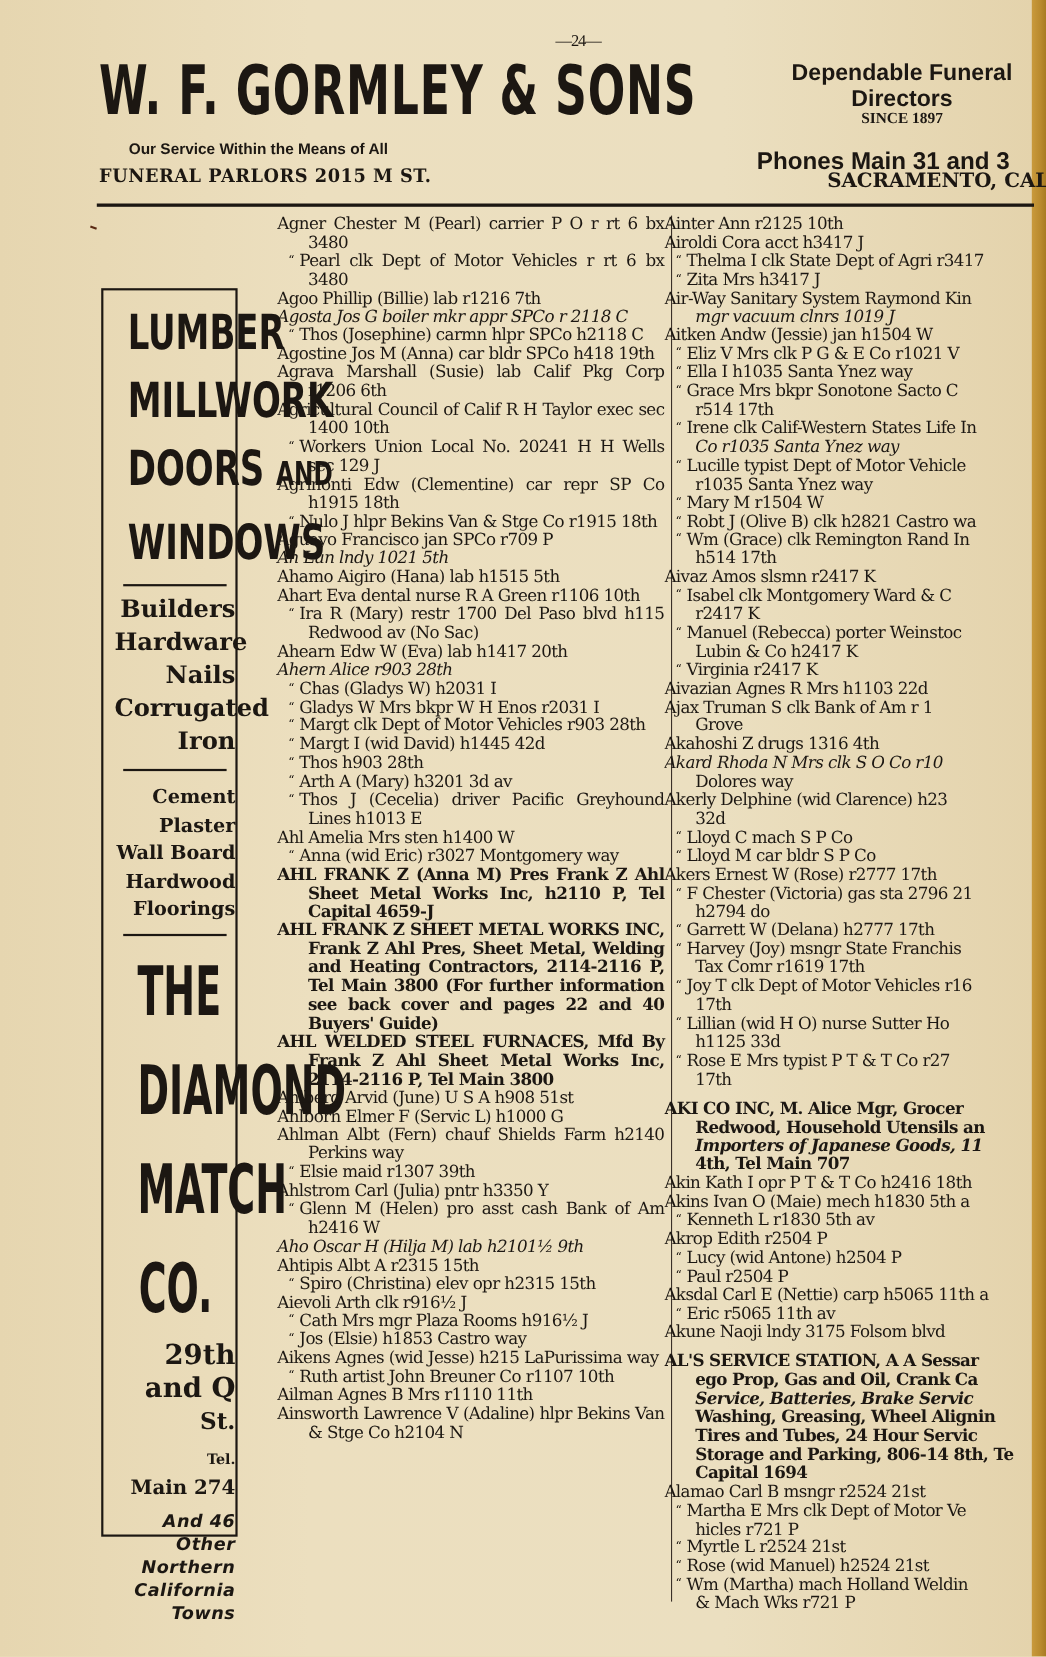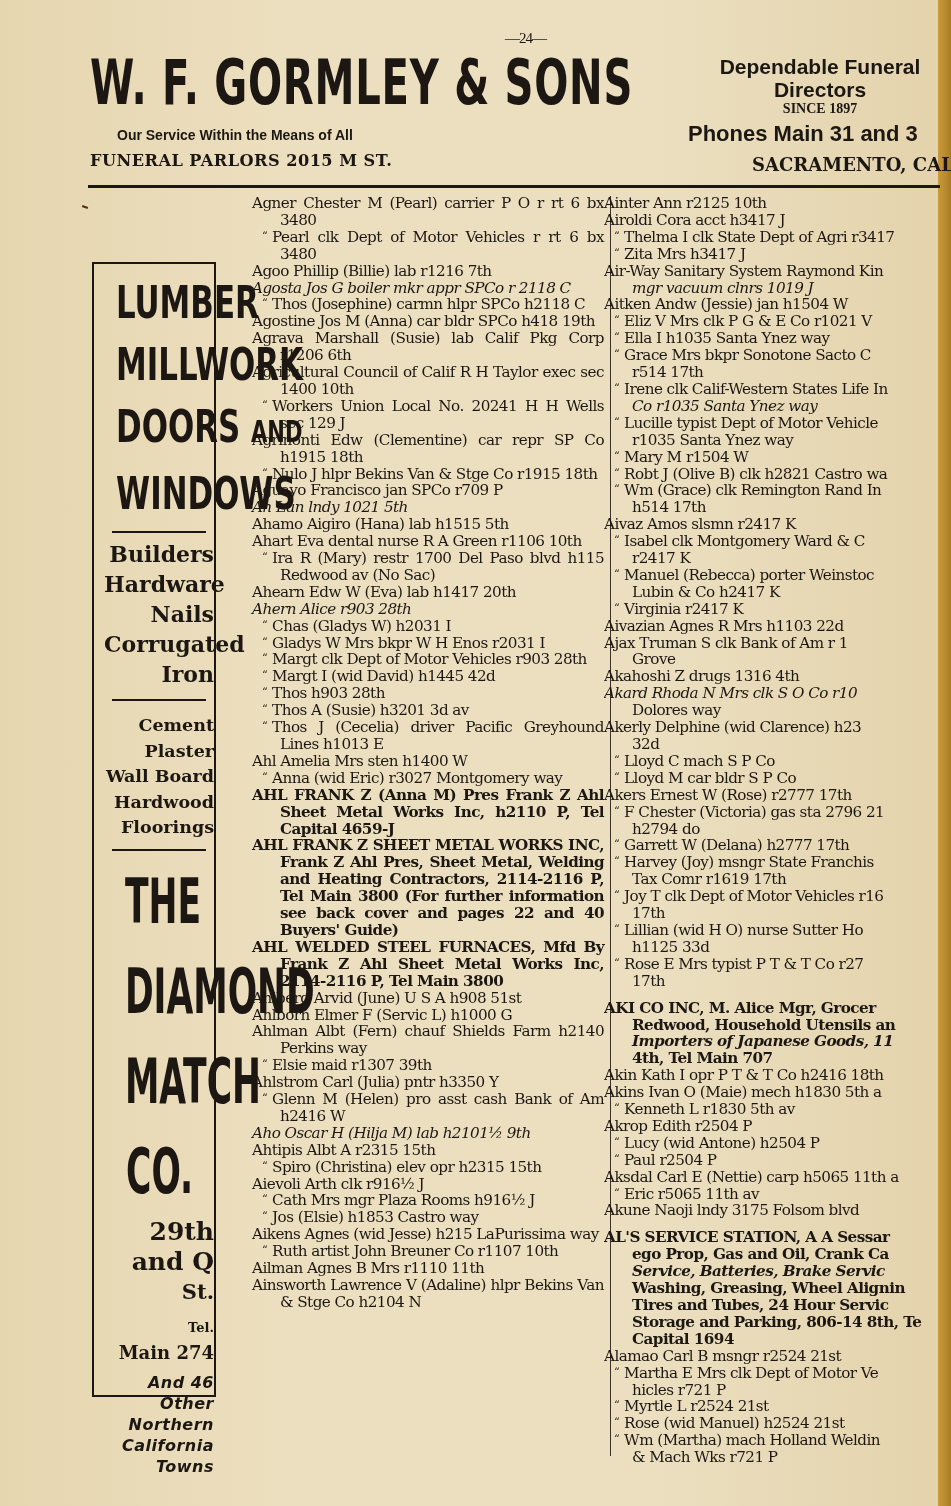--- a/index.html
+++ b/index.html
@@ -32,21 +32,21 @@
   }
   .parlors {
     position:absolute; left:90px; top:150px; font-weight:bold; font-size:17px; letter-spacing:0.5px;
     font-family:"DejaVu Serif",serif; transform:scaleX(0.95); transform-origin:left top;
   }
   .hdr-right { position:absolute; left:690px; top:55px; width:260px; text-align:center; }
   .hdr-right .l1 { font-size:21px; font-weight:bold; font-family:"Liberation Sans Narrow","Liberation Sans",sans-serif; line-height:24px; white-space:nowrap;}
   .hdr-right .l2 { font-size:21px; font-weight:bold; font-family:"Liberation Sans Narrow","Liberation Sans",sans-serif; line-height:22px; }
   .hdr-right .l3 { font-size:14px; font-weight:bold; line-height:16px; }
   .phones {
-    position:absolute; left:688px; top:121px; font-size:22px; font-weight:bold; white-space:nowrap;
+    position:absolute; left:688px; top:134px; font-size:22px; font-weight:bold; white-space:nowrap;
     font-family:"Liberation Sans Narrow","Liberation Sans",sans-serif;
   }
   .city {
     position:absolute; left:752px; top:154px; font-size:18px; font-weight:bold; white-space:nowrap;
     font-family:"DejaVu Serif",serif;
   }
   .hdr-rule {
     position:absolute; left:88px; top:185px; width:852px; height:3px; background:#1c1712;
   }
 
@@ -160,21 +160,21 @@
     <div class="entry">Ahamo Aigiro (Hana) lab h1515 5th</div>
     <div class="entry">Ahart Eva dental nurse R A Green r1106 10th</div>
     <div class="entry sub">Ira R (Mary) restr 1700 Del Paso blvd h115 Redwood av (No Sac)</div>
     <div class="entry">Ahearn Edw W (Eva) lab h1417 20th</div>
     <div class="entry i">Ahern Alice r903 28th</div>
     <div class="entry sub">Chas (Gladys W) h2031 I</div>
     <div class="entry sub">Gladys W Mrs bkpr W H Enos r2031 I</div>
     <div class="entry sub">Margt clk Dept of Motor Vehicles r903 28th</div>
     <div class="entry sub">Margt I (wid David) h1445 42d</div>
     <div class="entry sub">Thos h903 28th</div>
-    <div class="entry sub">Thos A (Susie) h3201 3d av</div>
+    <div class="entry sub">Arth A (Mary) h3201 3d av</div>
     <div class="entry sub">Thos J (Cecelia) driver Pacific Greyhound Lines h1013 E</div>
     <div class="entry">Ahl Amelia Mrs sten h1400 W</div>
     <div class="entry sub">Anna (wid Eric) r3027 Montgomery way</div>
     <div class="entry b">AHL FRANK Z (Anna M) Pres Frank Z Ahl Sheet Metal Works Inc, h2110 P, Tel Capital 4659-J</div>
     <div class="entry b">AHL FRANK Z SHEET METAL WORKS INC, Frank Z Ahl Pres, Sheet Metal, Welding and Heating Contractors, 2114-2116 P, Tel Main 3800 (For further information see back cover and pages 22 and 40 Buyers' Guide)</div>
     <div class="entry b">AHL WELDED STEEL FURNACES, Mfd By Frank Z Ahl Sheet Metal Works Inc, 2114-2116 P, Tel Main 3800</div>
     <div class="entry">Ahlberg Arvid (June) U S A h908 51st</div>
     <div class="entry">Ahlborn Elmer F (Servic L) h1000 G</div>
     <div class="entry">Ahlman Albt (Fern) chauf Shields Farm h2140 Perkins way</div>
     <div class="entry sub">Elsie maid r1307 39th</div>

